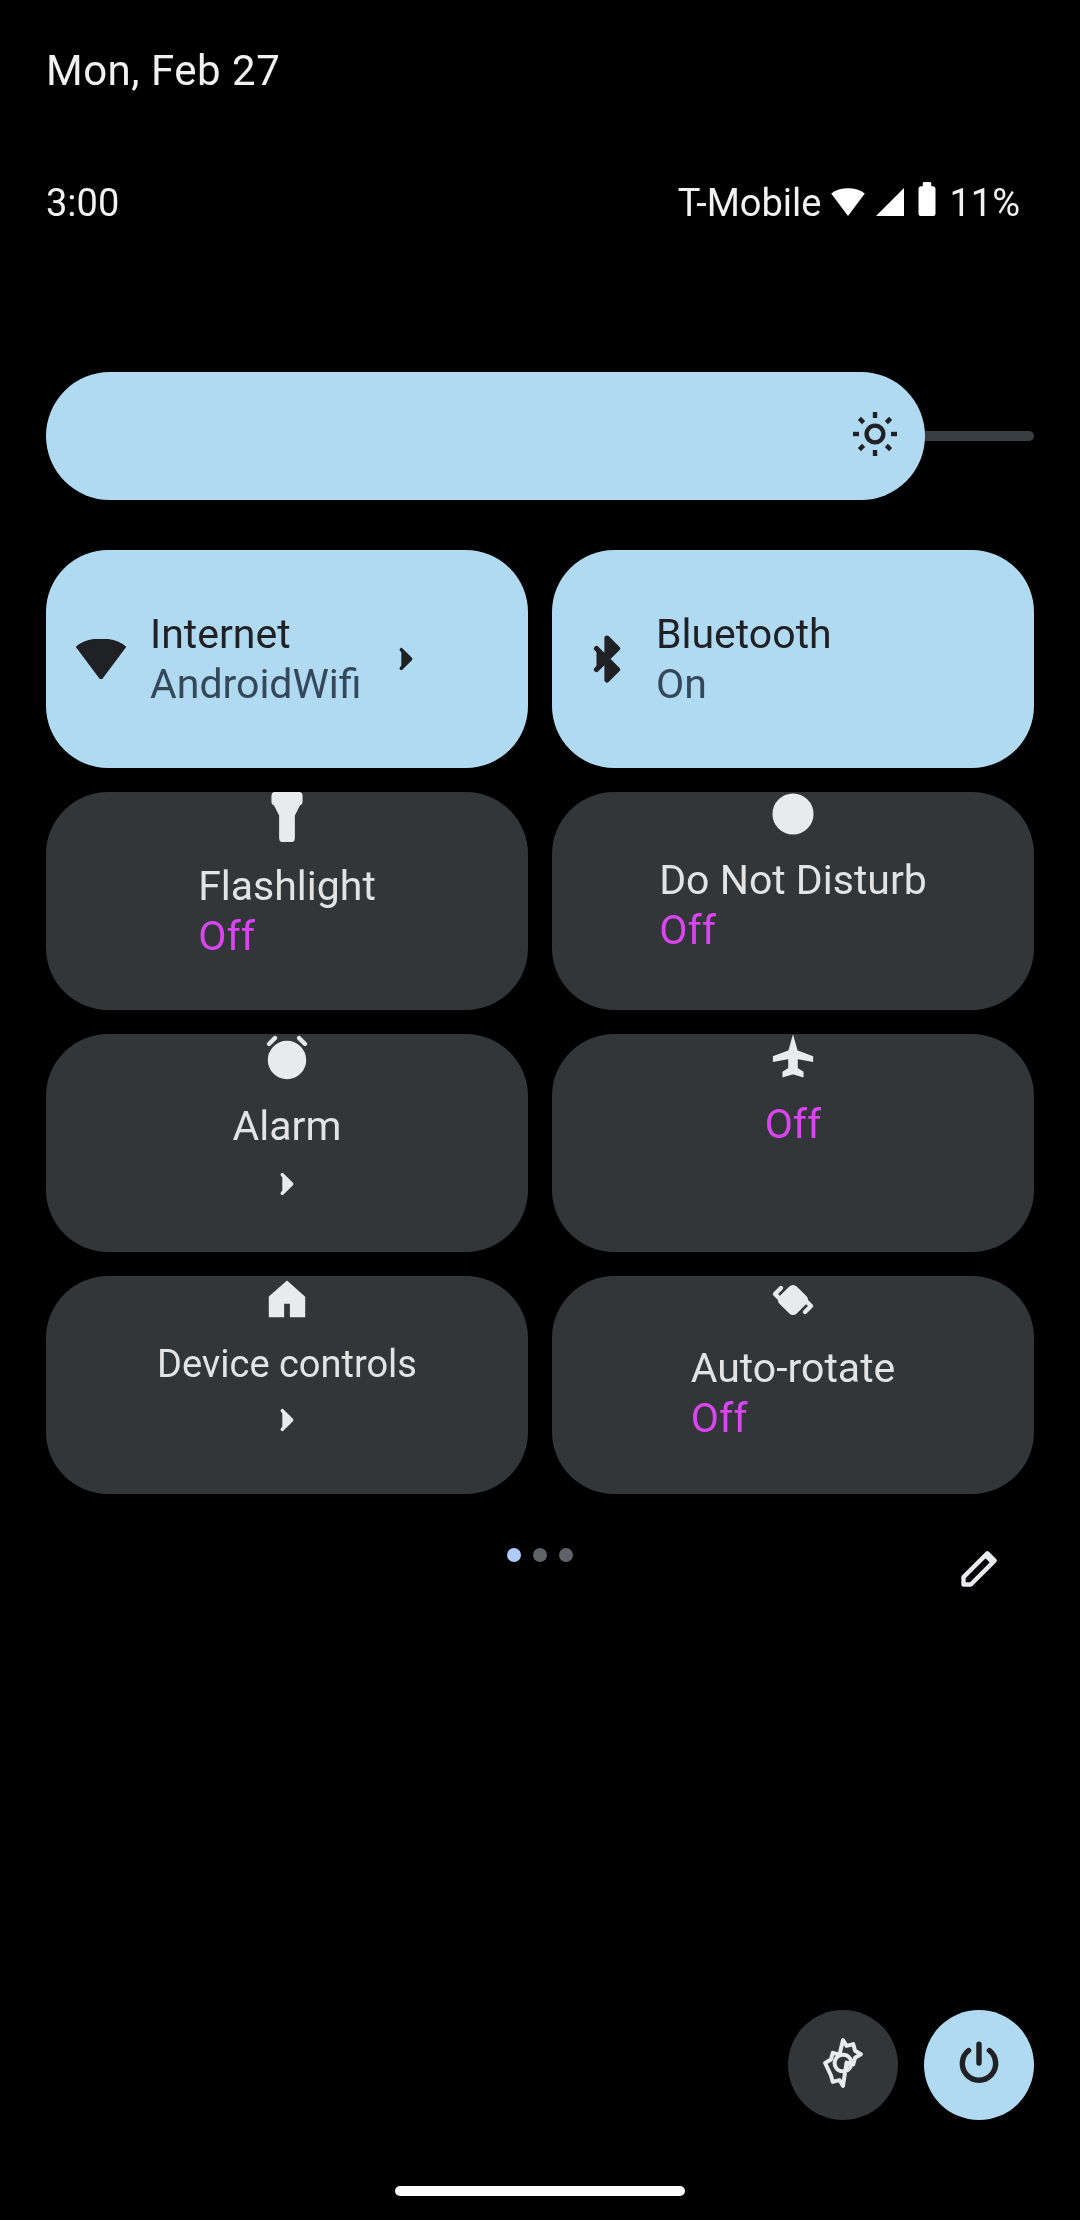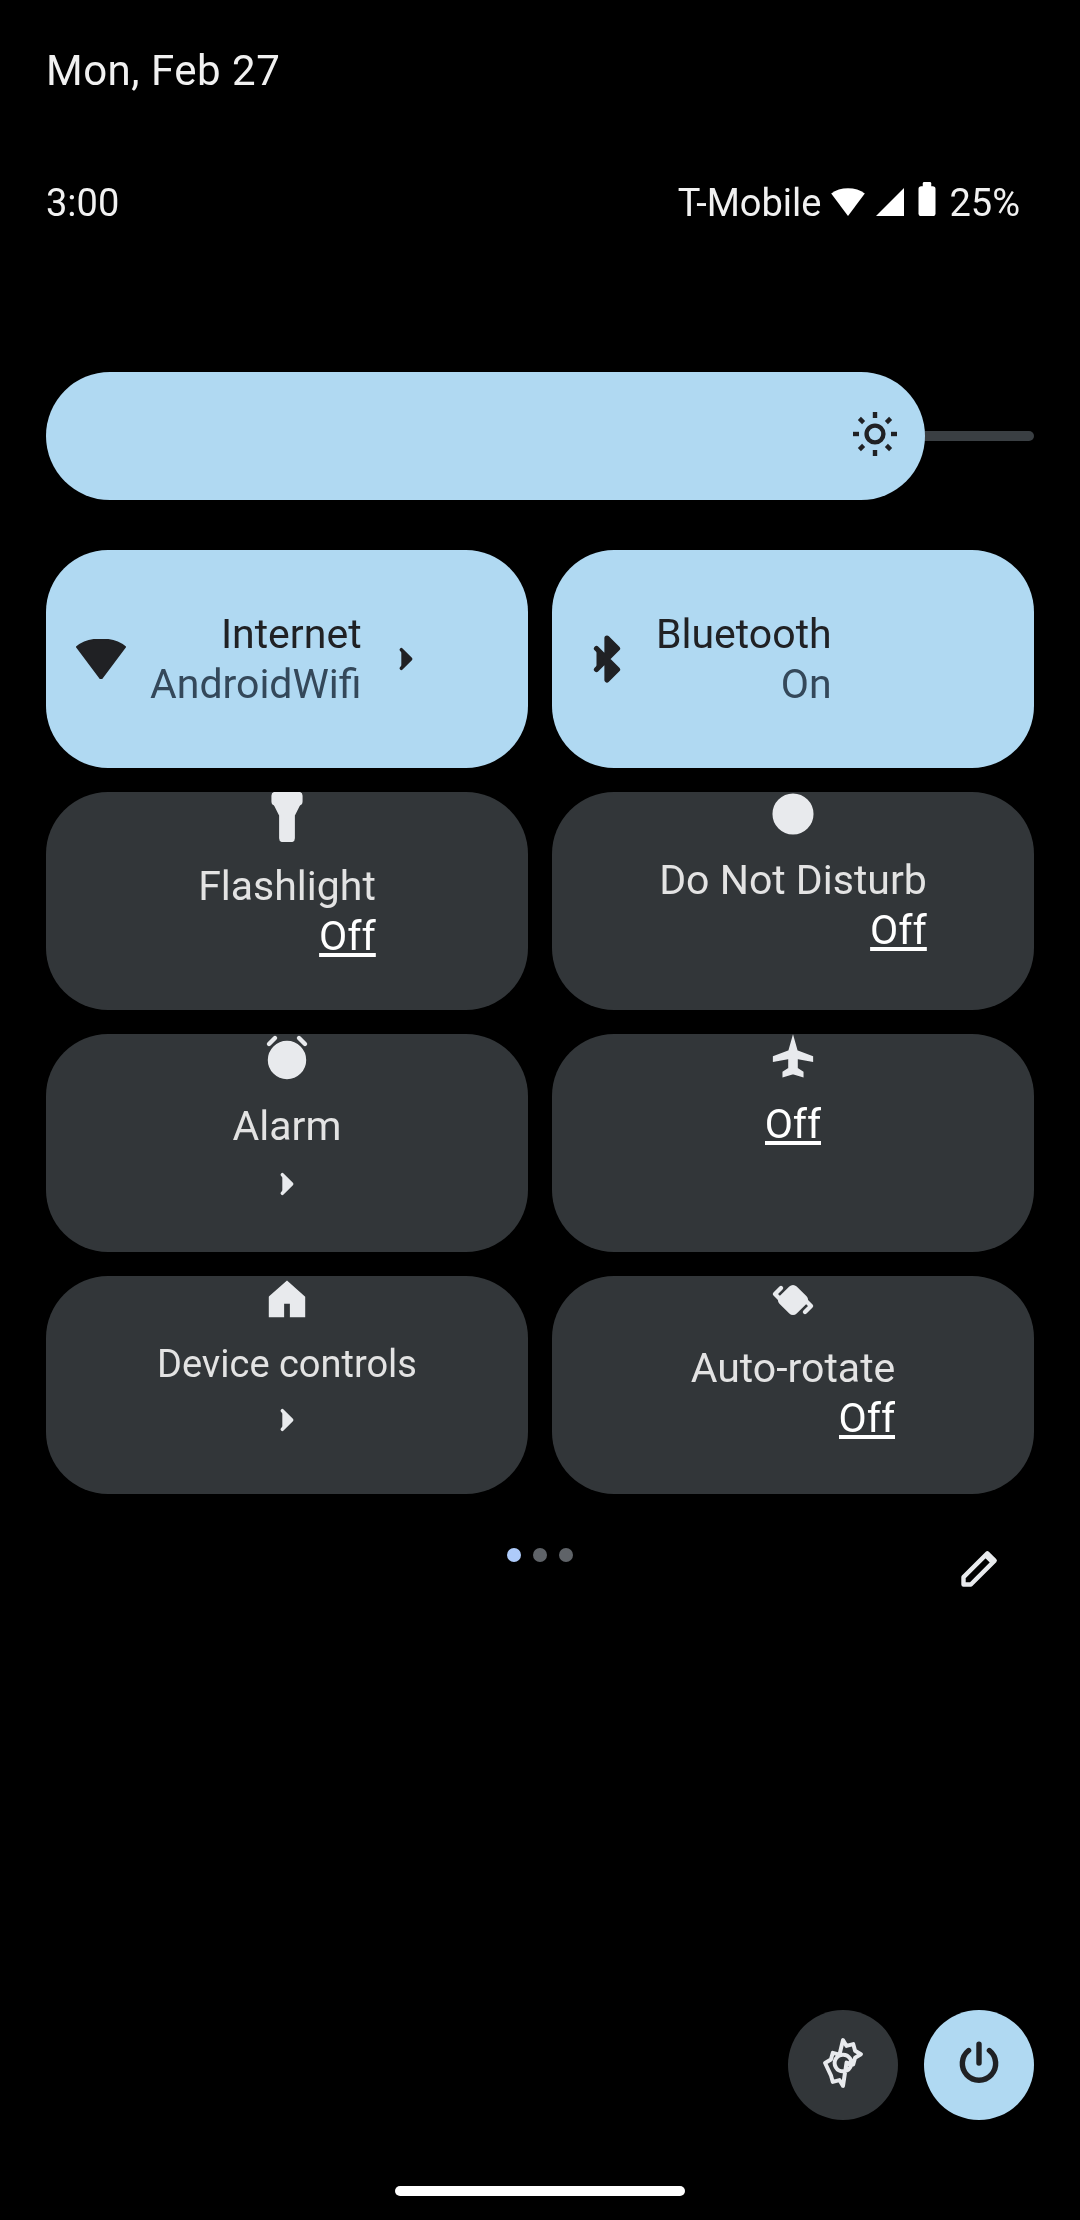--- a/index.html
+++ b/index.html
@@ -17,25 +17,25 @@
     .brightness { position: absolute; top: 372px; left: 46px; right: 46px; height: 128px; display: flex; align-items: center; }
     .brightness-track { height: 10px; background: #3a3f43; border-radius: 6px; flex: 1; position: relative; }
     .brightness-fill { position: absolute; inset: 0; width: 89%; background: #b0d9f2; border-radius: 70px; height: 128px; top: -59px; display: flex; align-items: center; justify-content: flex-end; padding-right: 26px; }
 
     
     .tiles { position: absolute; top: 550px; left: 46px; right: 46px; display: grid; grid-template-columns: 1fr 1fr; gap: 24px; }
     .tile { height: 218px; border-radius: 62px; display: flex; align-items: center; padding: 0 26px; gap: 20px; position: relative; }
     .tile-on { background: #b0d9f2; color: #202124; }
     .tile-off { background: #323639; color: #e3e3e3; flex-direction: column; }
     .tile .icon-slot { width: 58px; display: flex; align-items: center; justify-content: center; flex-shrink: 0; }
-    .tile .labels { display: flex; flex-direction: column; gap: 2px; min-width: 0; overflow: hidden; align-items: flex-end; }
+    .tile .labels { display: flex; flex-direction: column; gap: 2px; min-width: 0; overflow: hidden; }
     .tile .title { font-size: 41px; font-weight: 400; white-space: nowrap; overflow: hidden; text-overflow: clip; }
     .tile .sub { font-size: 41px; font-weight: 400; opacity: 0.8; white-space: nowrap; overflow: hidden; text-overflow: clip; }
     .tile-on .sub { color: #34485a; opacity: 1; }
-    .tile-off .sub { color: #ffffff; opacity: 1; text-decoration: underline; }
+    .tile-off .sub { color: #d946ef; opacity: 1; }
     .tile .chev { width: 48px; display: flex; justify-content: center; align-items: center; flex-shrink: 0; }
     .tile-off .icon-slot svg, .tile-off .chev svg { fill: #e8eaed; stroke: #e8eaed; }
     .tile-on .icon-slot svg, .tile-on .chev svg { fill: #202124; stroke: #202124; }
 
     
     .pager-row { position: absolute; top: 1548px; left: 0; right: 0; height: 60px; }
     .dots { position: absolute; left: 50%; transform: translateX(-50%); display: flex; gap: 12px; align-items: center; }
     .dot { width: 14px; height: 14px; border-radius: 50%; background: #5f6368; }
     .dot.active { background: #aecbfa; }
     .edit-btn { position: absolute; right: 72px; top: -6px; width: 56px; height: 56px; display: flex; align-items: center; justify-content: center; }
@@ -70,21 +70,21 @@
       <svg width="30" height="28" viewBox="0 0 20 20">
           <path d="M0 20 L20 20 L20 0 Z" fill="#fff"></path>
         </svg>
     </span>
     <span>
       <svg width="24" height="34" viewBox="0 0 14 24">
           <rect x="1" y="3" width="12" height="21" rx="2" fill="#fff"></rect>
           <rect x="4" y="0" width="6" height="4" rx="1" fill="#fff"></rect>
         </svg>
     </span>
-    <span>25%</span>
+    <span>11%</span>
   </div>
 </div>
 
 <div class="brightness">
   <div class="brightness-track">
     <div class="brightness-fill">
       <span>
         <svg width="48" height="48" viewBox="0 0 24 24">
             <circle cx="12" cy="12" r="4.2" fill="none" stroke="#202124" stroke-width="2.2"></circle>
             <g stroke="#202124" stroke-width="2.2">

